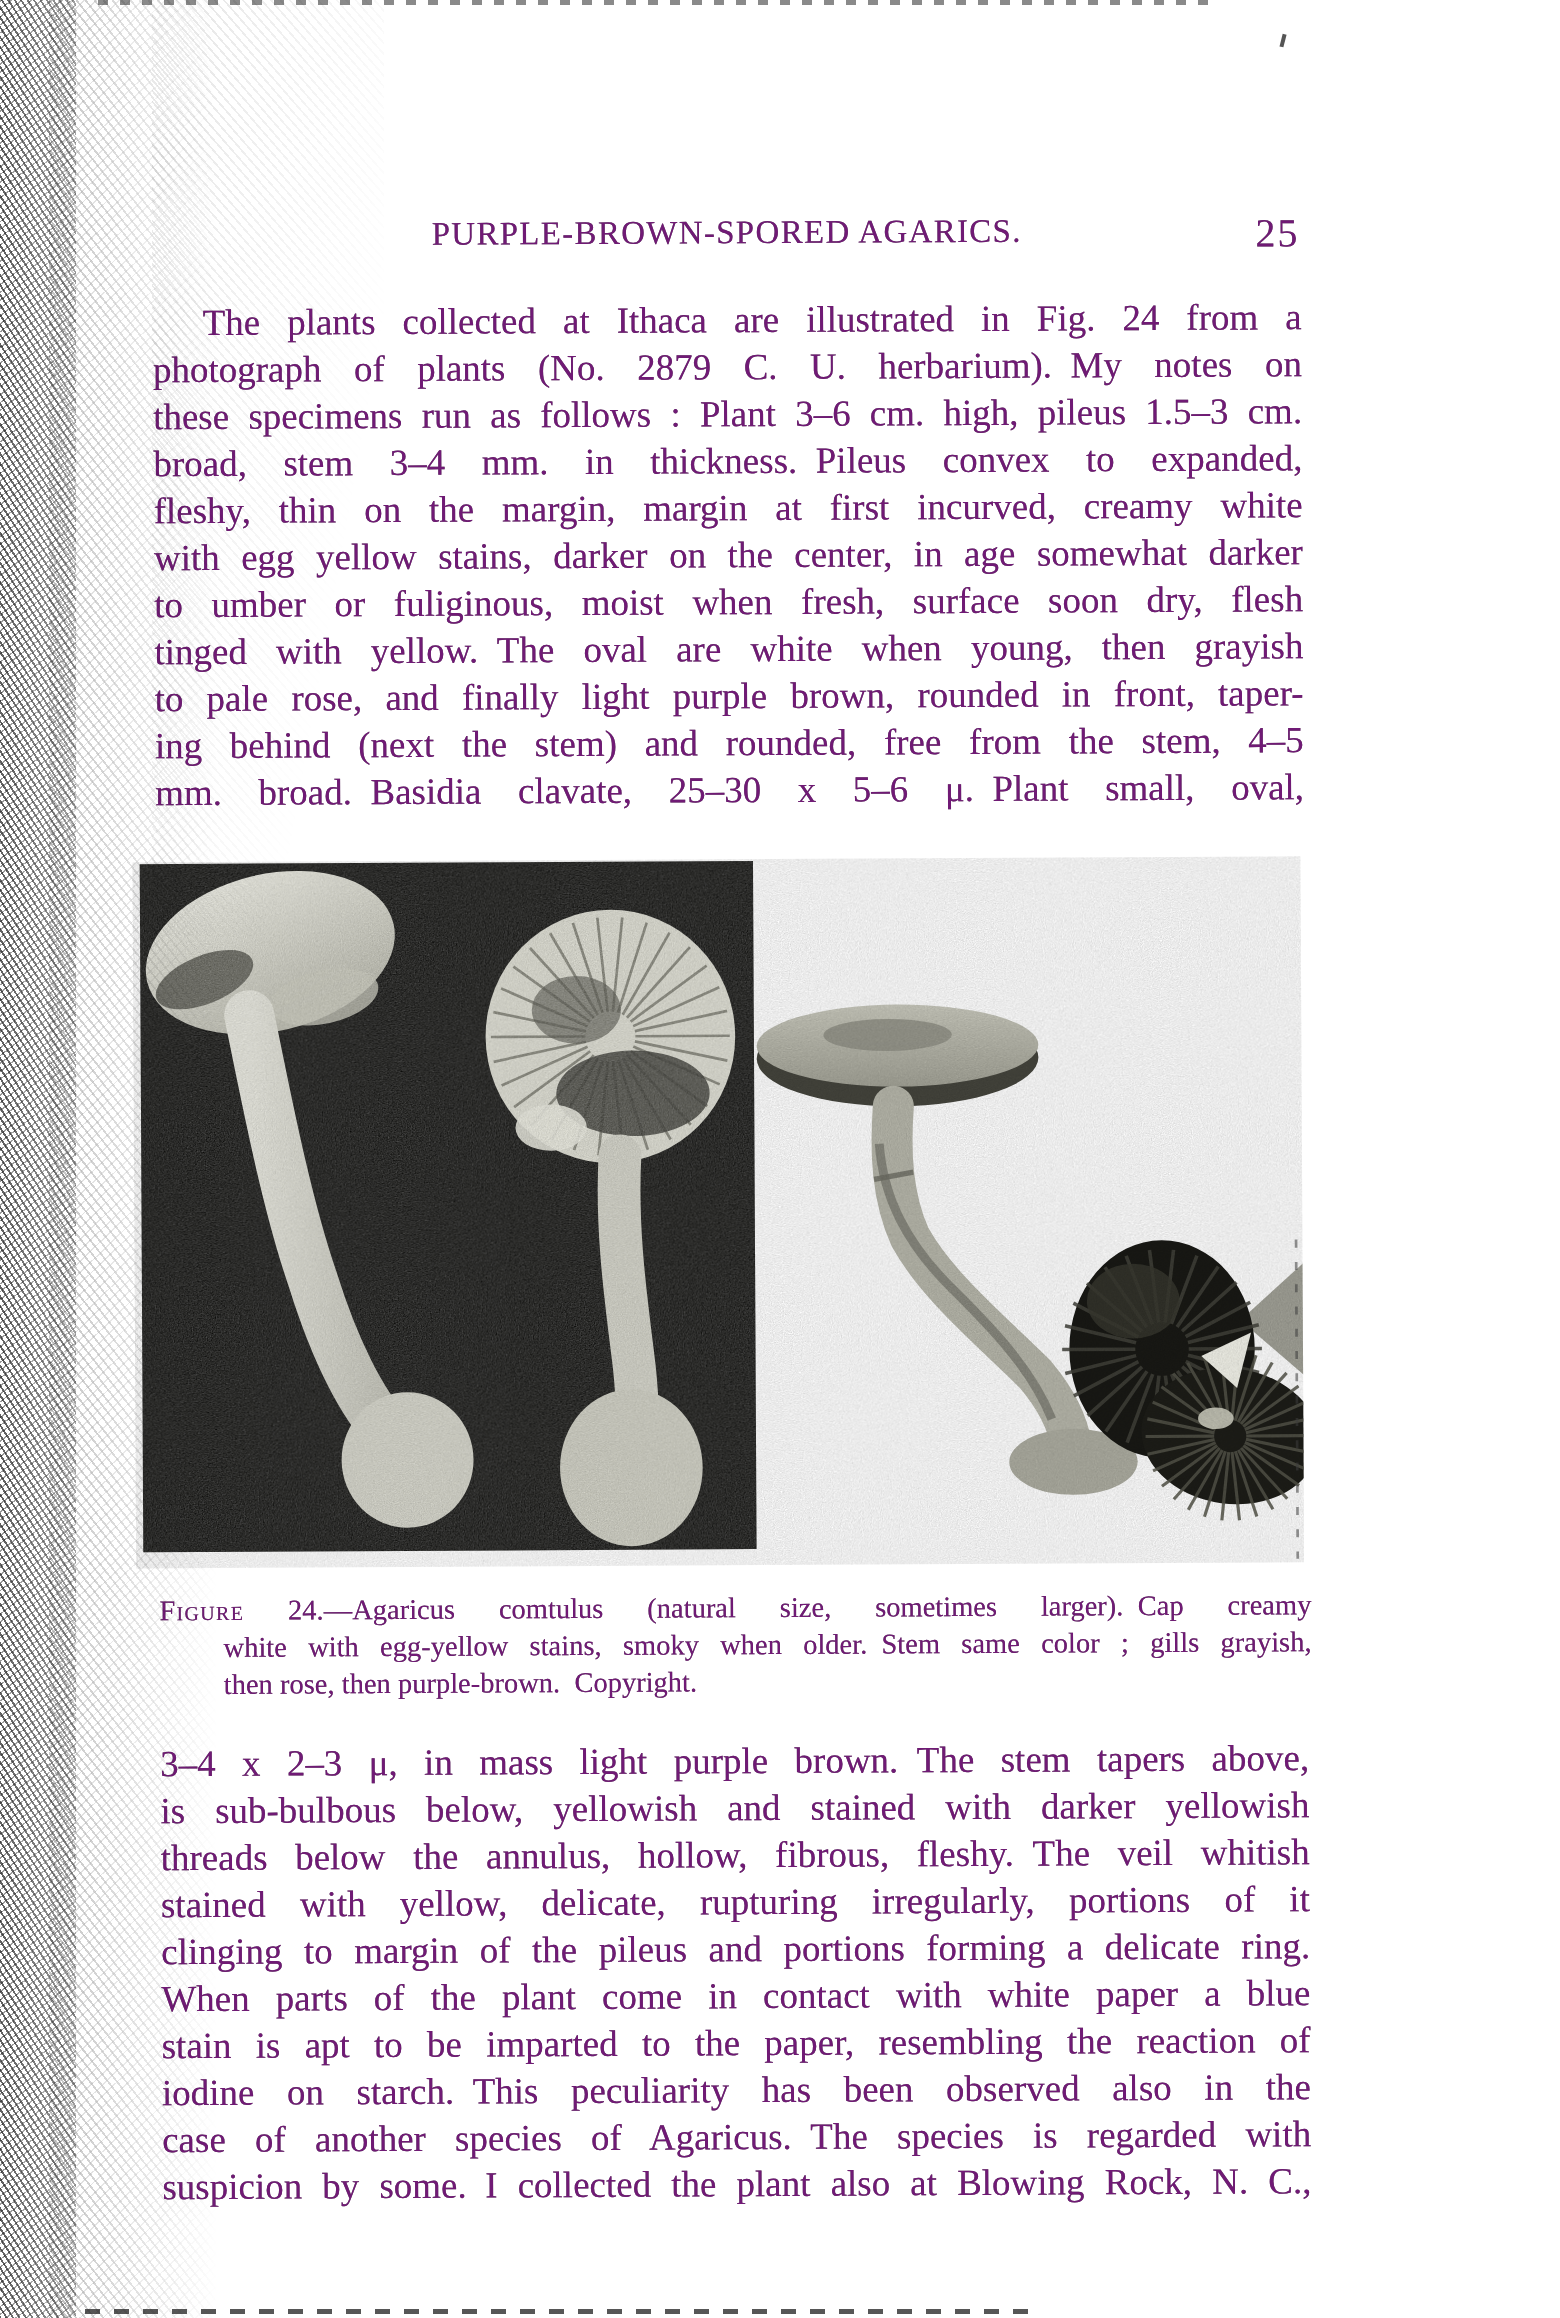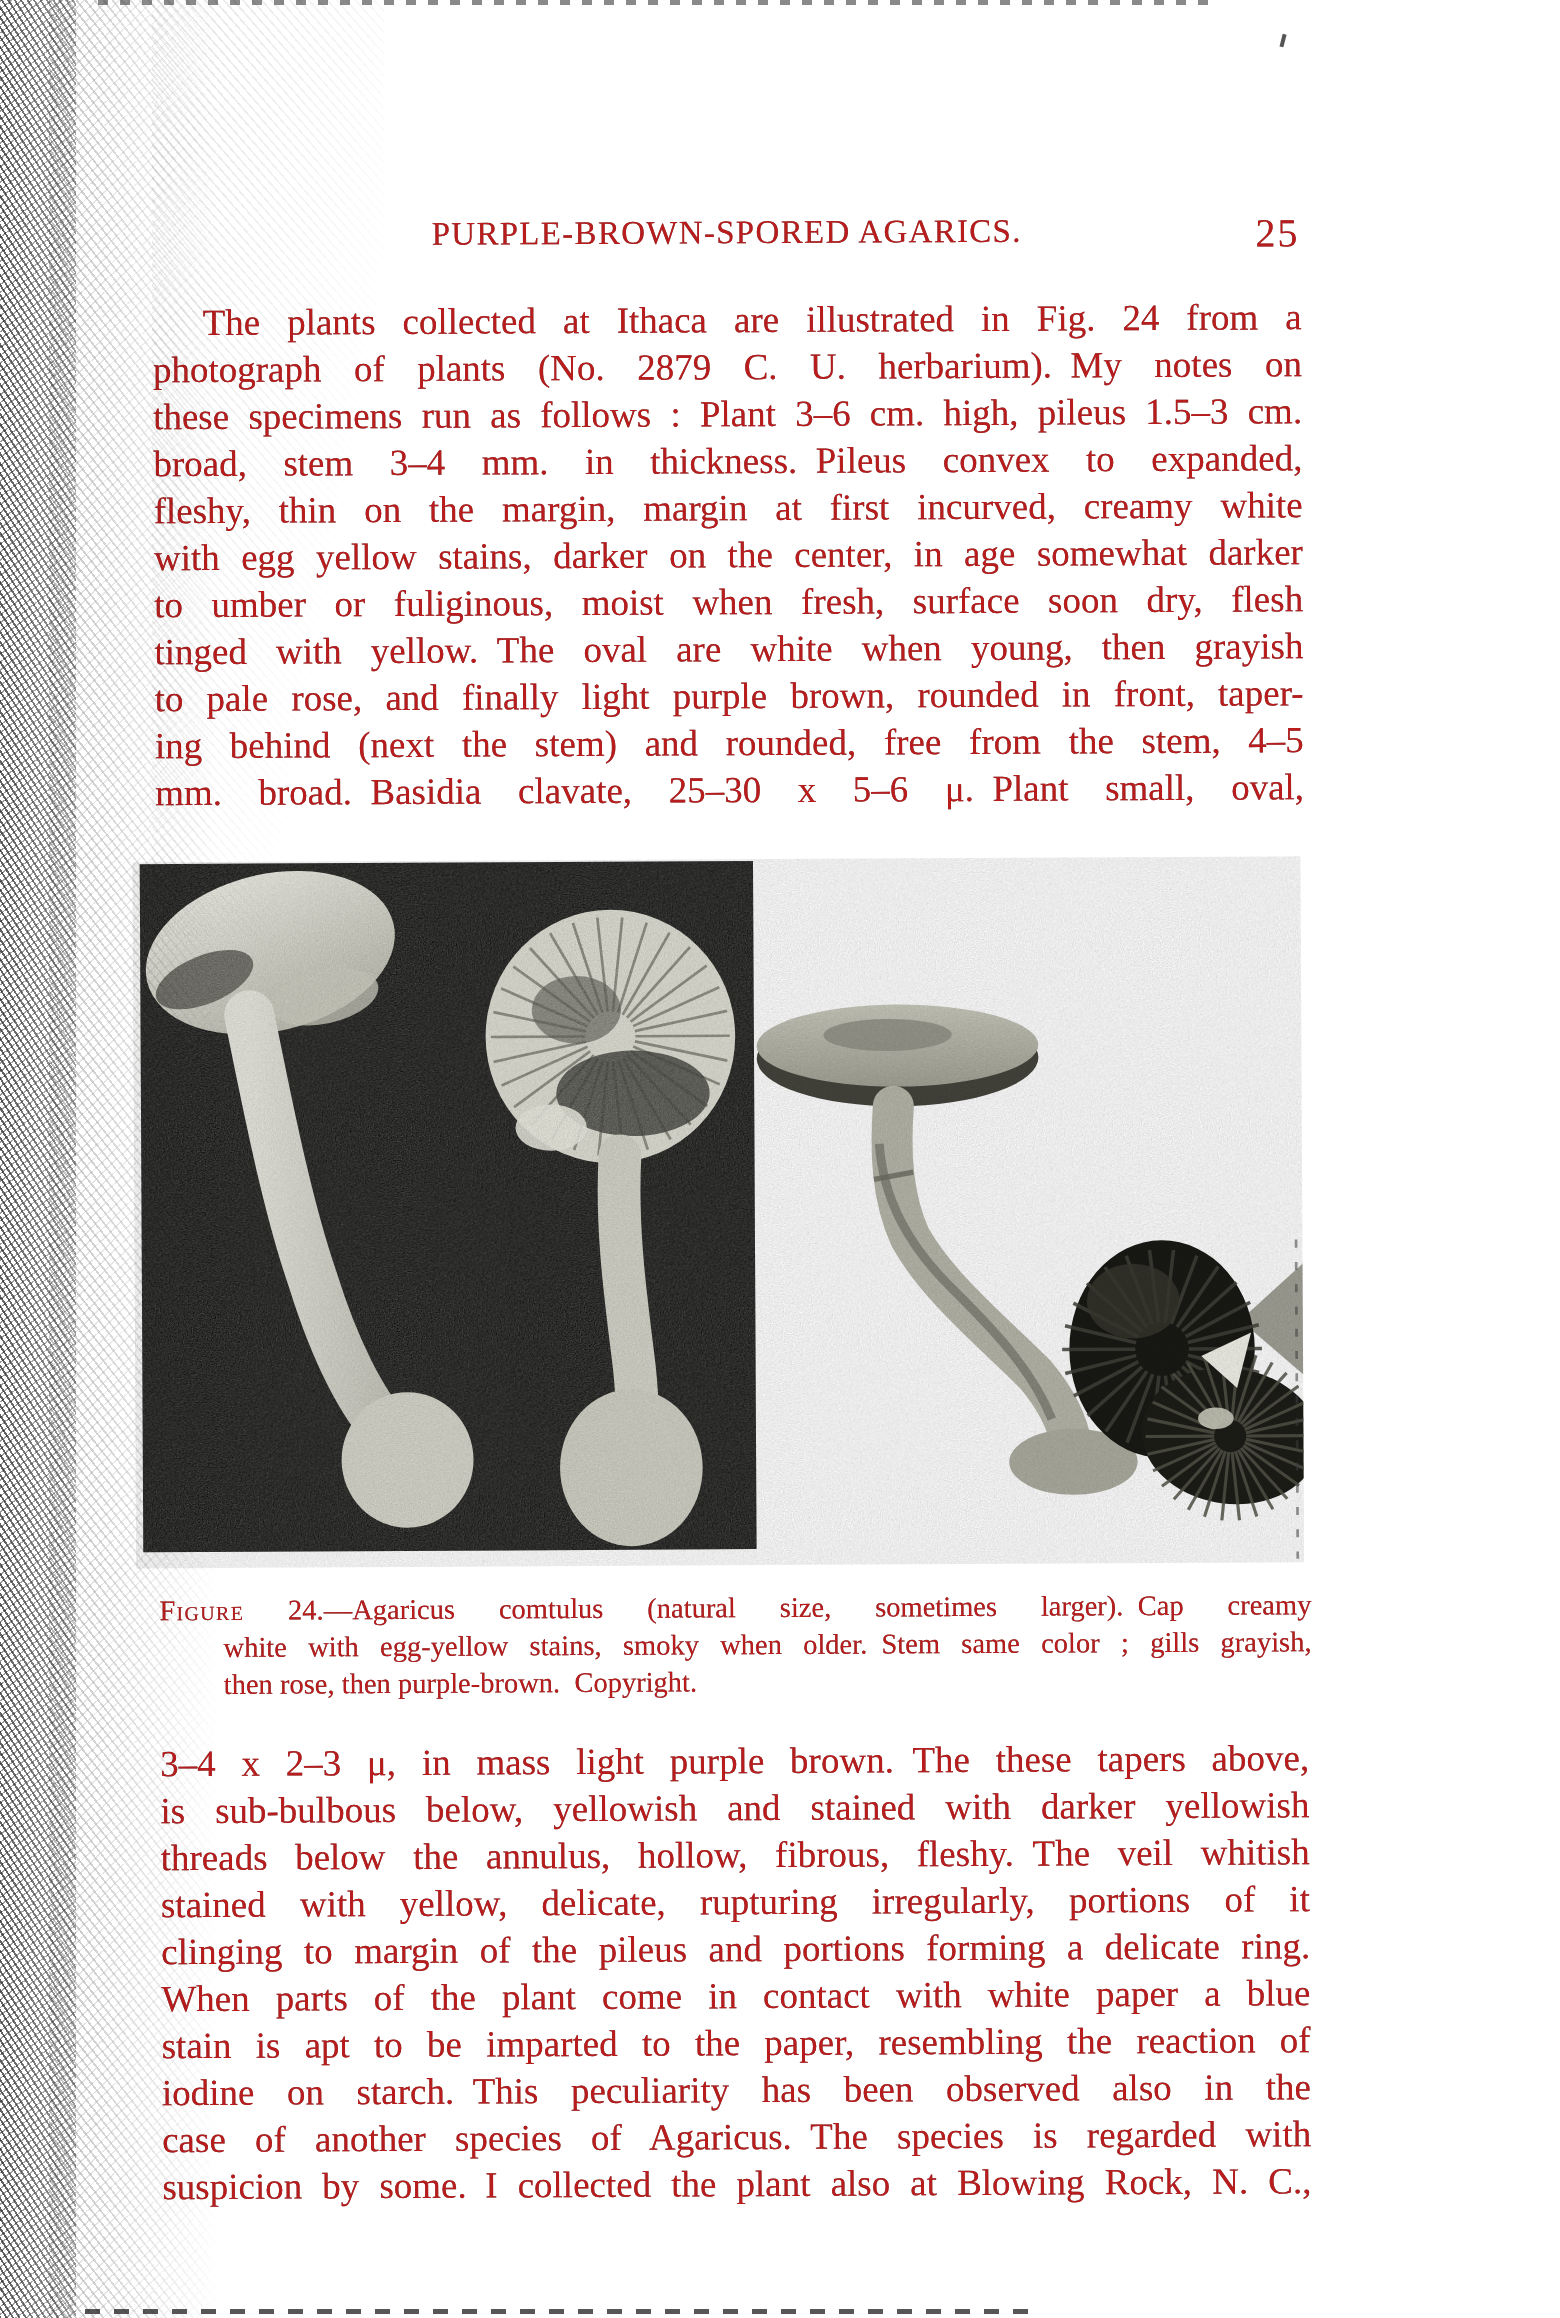--- a/index.html
+++ b/index.html
@@ -1,18 +1,18 @@
 <!DOCTYPE html>
 <html style="font-size:14.3px"><head>
 <meta charset="utf-8">
 <style>
   html,body{margin:0;padding:0;background:#e8e8e8;}
   .page{
     position:relative;width:1561px;height:2319px;background:#ffffff;overflow:hidden;
-    font-family:"Liberation Serif","DejaVu Serif",serif;color:#b91c1c;
+    font-family:"Liberation Serif","DejaVu Serif",serif;color:#701a75;
   }
   .content{
     position:absolute;left:0;top:0;width:1561px;height:2319px;
     transform:rotate(-0.3deg);transform-origin:50% 50%;
     text-shadow:0 0 0.5px rgba(25,25,25,0.65);
   }
   
   .noise{position:absolute;pointer-events:none;}
   .noise-a{
     left:0;top:0;width:76px;height:2319px;
@@ -258,21 +258,21 @@
       </svg>
     </div>
 
     <div class="caption">
         <div class="tline"><span class="sc">Figure</span><span> 24.—Agaricus comtulus (natural size, sometimes larger). Cap creamy</span></div>
         <div class="tline hang"><span>white with egg-yellow stains, smoky when older. Stem same color ; gills grayish,</span></div>
         <div class="tline nojust hang"><span>then rose, then purple-brown. Copyright.</span></div>
       </div>
 
     <div class="para" id="para2">
-        <div class="tline"><span>3–4 x 2–3 μ, in mass light purple brown. The </span><span class="b">these</span><span> tapers above,</span></div>
+        <div class="tline"><span>3–4 x 2–3 μ, in mass light purple brown. The </span><span class="b">stem</span><span> tapers above,</span></div>
         <div class="tline"><span>is sub-bulbous below, yellowish and stained with darker yellowish</span></div>
         <div class="tline"><span>threads below the annulus, hollow, fibrous, fleshy. The </span><span class="b">veil</span><span> whitish</span></div>
         <div class="tline"><span>stained with yellow, delicate, rupturing irregularly, portions of it</span></div>
         <div class="tline"><span>clinging to margin of the pileus and portions forming a delicate ring.</span></div>
         <div class="tline"><span>When parts of the plant come in contact with white paper a blue</span></div>
         <div class="tline"><span>stain is apt to be imparted to the paper, resembling the reaction of</span></div>
         <div class="tline"><span>iodine on starch. This peculiarity has been observed also in the</span></div>
         <div class="tline"><span>case of another species of </span><span class="i">Agaricus</span><span>. The species is regarded with</span></div>
         <div class="tline"><span>suspicion by some. I collected the plant also at Blowing Rock, N. C.,</span></div>
       </div>

